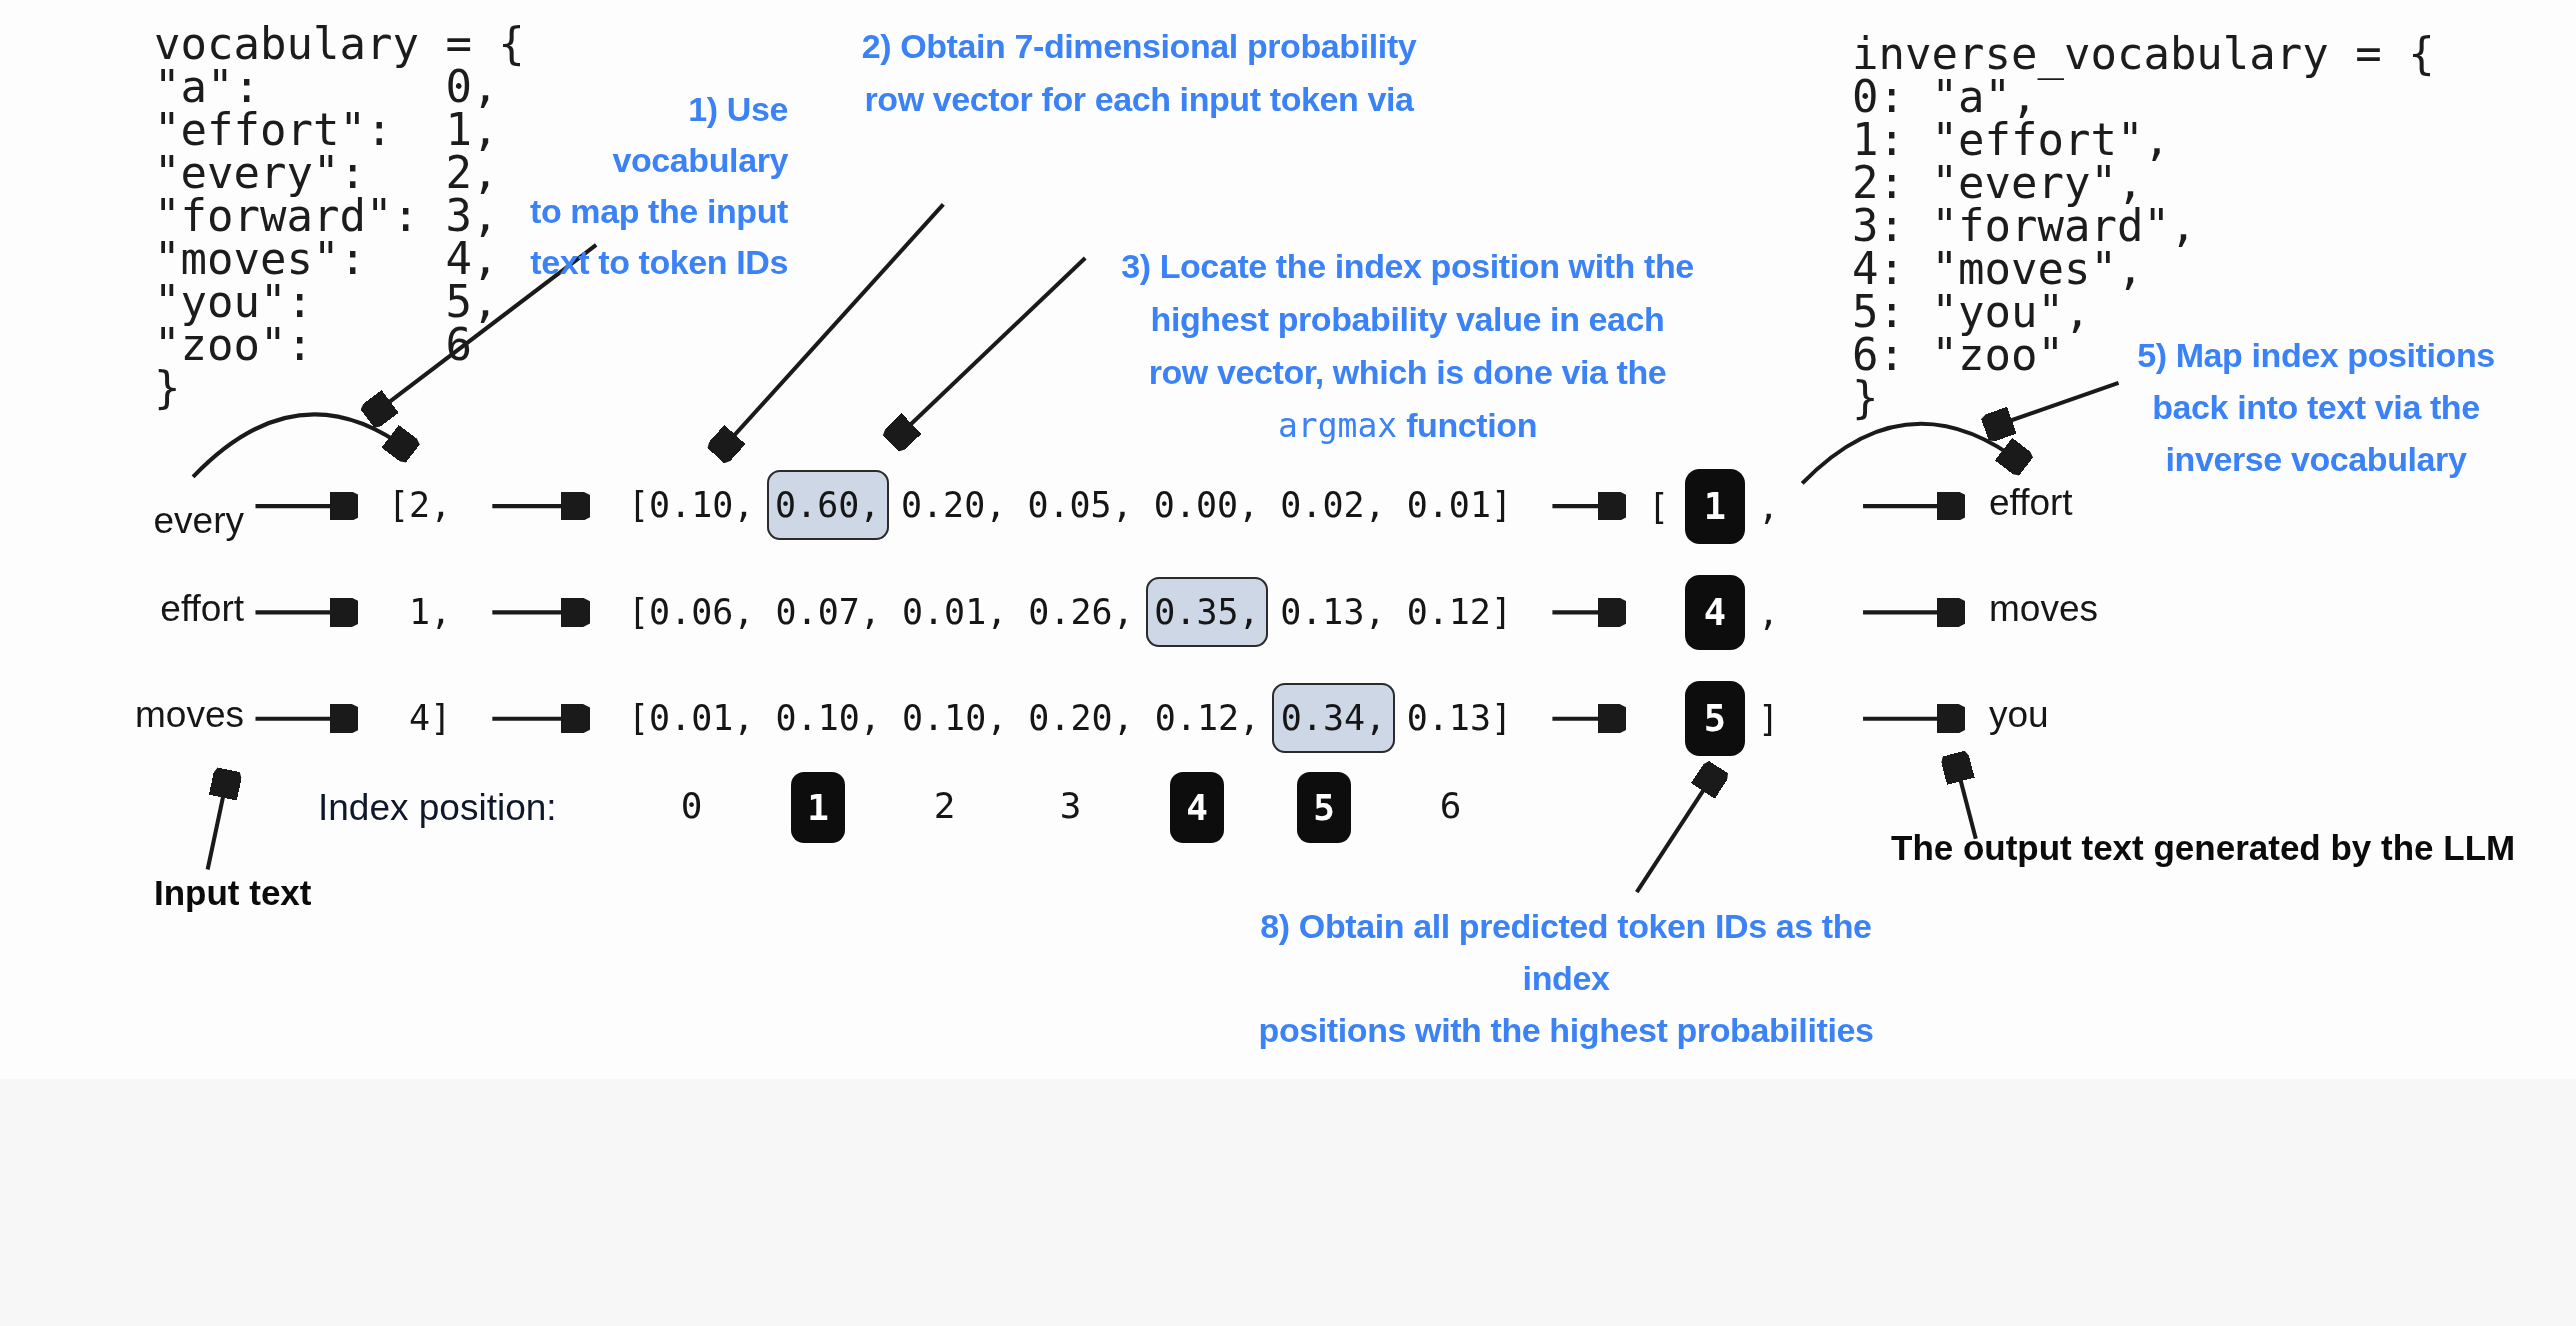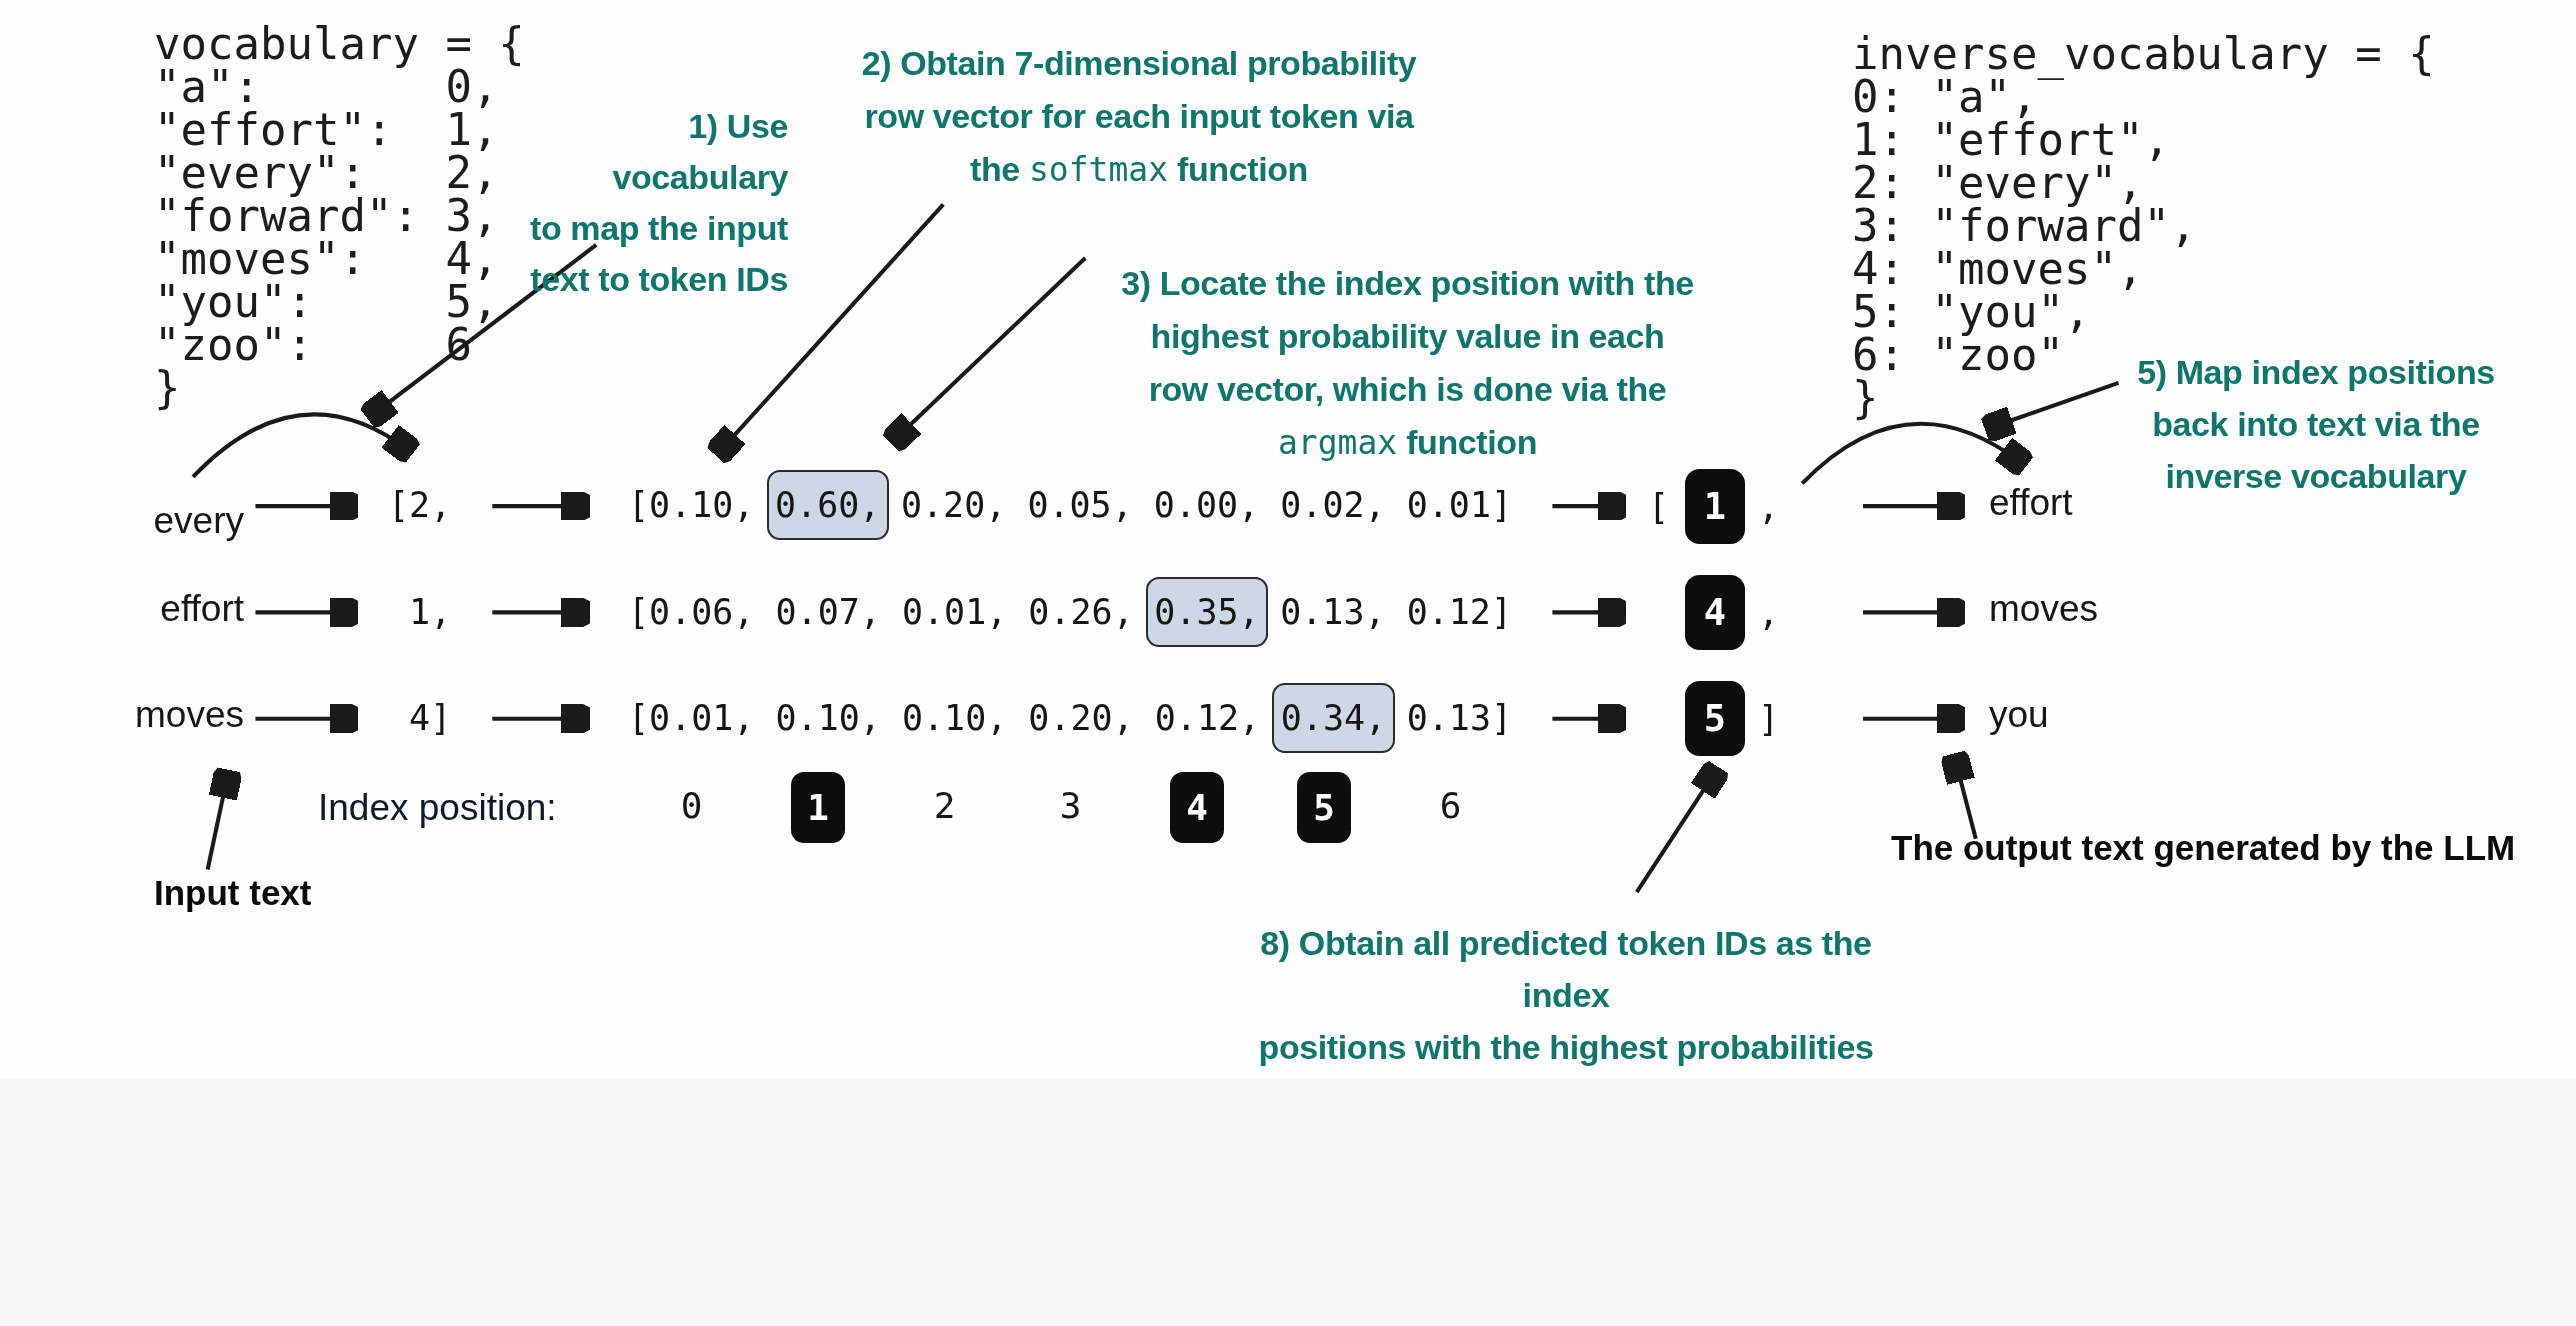--- a/index.html
+++ b/index.html
@@ -16,21 +16,21 @@
   pre.code{
     position:absolute;margin:12px;
     font-family:"DejaVu Sans Mono","Liberation Mono",monospace;
     font-size:44px;line-height:43px;color:#1c1c1c;white-space:pre;
   }
   .vocab{left:142px;top:9.7px;}
   .inv{left:1840px;top:20px;}
 
   .ann{
     position:absolute;text-align:center;font-weight:bold;
-    font-size:34px;line-height:51px;letter-spacing:-0.4px;color:#0f766e;margin-top:17px;
+    font-size:34px;line-height:51px;letter-spacing:-0.4px;color:#3b82f6;
   }
   .ann .code-inline{
     font-family:"DejaVu Sans Mono","Liberation Mono",monospace;
     font-weight:normal;font-size:33px;letter-spacing:0;
   }
   .ann-1{left:504px;top:84px;width:284px;text-align:right;}
   .ann-2{left:808px;top:19.5px;width:662px;line-height:53px;}
   .ann-3{left:1018px;top:240px;width:779px;line-height:53px;}
   .ann-4{left:1217px;top:900px;width:698px;line-height:52px;}
   .ann-5{left:2101px;top:329px;width:430px;line-height:52px;}
@@ -147,21 +147,20 @@
 
   <div class="ann ann-1">
     <div>1) Use vocabulary</div>
     <div>to map the input</div>
     <div>text to token IDs</div>
   </div>
 
   <div class="ann ann-2">
     <div>2) Obtain 7-dimensional probability</div>
     <div>row vector for each input token via</div>
-    <div><span>the </span><span class="code-inline">softmax</span><span> function</span></div>
   </div>
 
   <div class="ann ann-3">
     <div>3) Locate the index position with the</div>
     <div>highest probability value in each</div>
     <div>row vector, which is done via the</div>
     <div><span class="code-inline">argmax</span><span> function</span></div>
   </div>
 
   <div class="ann ann-4">

